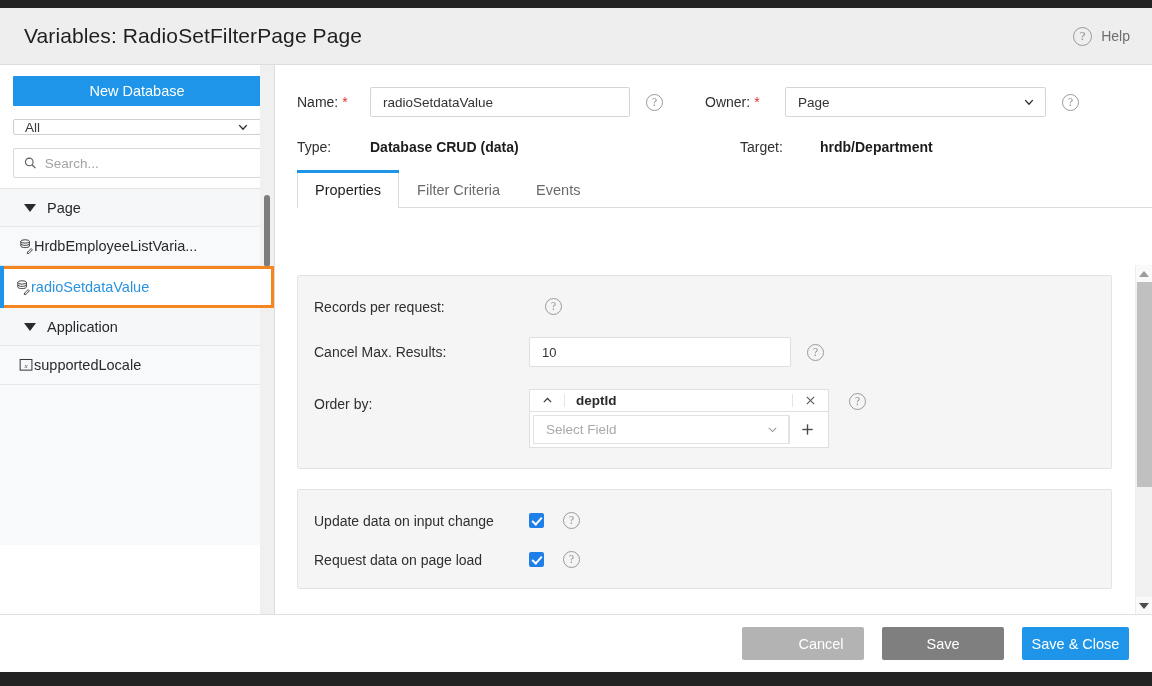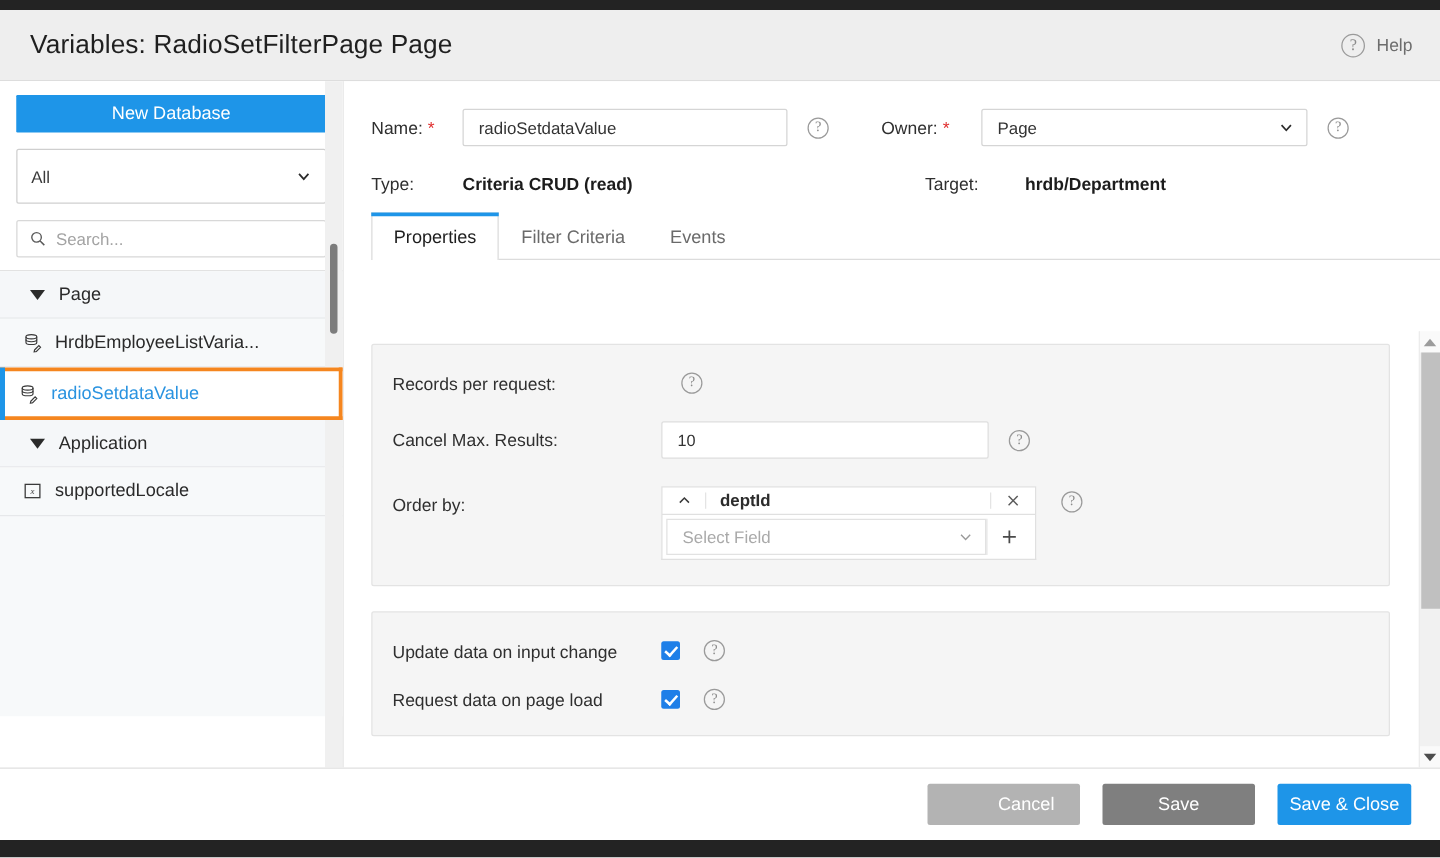--- a/index.html
+++ b/index.html
@@ -41,21 +41,21 @@
     width:275px; height:549px; background:#ffffff; position:relative;
     border-right:1px solid #dcdcdc;
   }
   .sidebar-top { padding:11px 13px 10px 13px; background:#fff; }
   .new-variable-btn {
     width:100%; height:30px; background:#1e95e8; color:#fff; border:none;
     font-size:14.5px; font-family:"Liberation Sans", sans-serif; cursor:pointer;
     border-radius:1px;
   }
   .select-all {
-    margin-top:13px; width:100%; height:44px; border:1px solid #cfcfcf; background:#fff;
+    margin-top:13px; width:100%; height:16px; border:1px solid #cfcfcf; background:#fff;
     display:flex; align-items:center; justify-content:space-between; padding:0 11px;
     font-size:13.5px; color:#3a3a3a; cursor:pointer; border-radius:2px;
   }
   .search-box {
     margin-top:13px; width:100%; height:30px; border:1px solid #d8d8d8; background:#fff;
     display:flex; align-items:center; gap:8px; padding:0 10px; border-radius:2px;
   }
   .search-box input {
     border:none; outline:none; font-size:13.5px; color:#444;
     font-family:"Liberation Sans", sans-serif; width:100%; background:transparent;
@@ -63,21 +63,21 @@
   .search-box input::placeholder { color:#a3a3a3; }
 
   .tree { border-top:1px solid #e2e2e2; }
   .tree-group {
     height:38px; display:flex; align-items:center; gap:11px; padding-left:24px;
     background:#f5f7f9; border-bottom:1px solid #e6e8ea; font-size:14.5px; color:#2a2a2a;
     cursor:pointer;
   }
   .caret-down { width:0;height:0;border-left:6px solid transparent;border-right:6px solid transparent;border-top:8px solid #2b2b2b; }
   .tree-item {
-    height:39px; display:flex; align-items:center; gap:10px; padding-left:19px;
+    height:39px; display:flex; align-items:center; padding-left:19px;
     background:#f7f9fa; border-bottom:1px solid #e6e8ea; font-size:14.5px; color:#2a2a2a;
     cursor:pointer; position:relative;
   }
   .tree-item.selected {
     background:#ffffff; color:#2a93e0; border:3px solid #f5861f; border-left:none;
     height:42px; padding-left:16px; z-index:3;
   }
   .tree-item.selected::before{
     content:""; position:absolute; left:0; top:-3px; bottom:-3px; width:4px; background:#1e95e8;
   }
@@ -284,21 +284,21 @@
             <span>Page</span>
             <svg class="chev" viewBox="0 0 16 16">
               <path d="M3 5.5 L8 11 L13 5.5" fill="none" stroke="#2c2c2c" stroke-width="1.8"></path>
             </svg>
           </div>
           <span class="qmark help-pad">?</span>
         </div>
 
         <div class="row" style="margin-top:22px">
           <div class="fld-label" style="width:73px">Type:</div>
-          <div class="static-val" style="width:370px">Criteria CRUD (read)</div>
+          <div class="static-val" style="width:370px">Database CRUD (data)</div>
           <div class="fld-label" style="width:80px">Target:</div>
           <div class="static-val">hrdb/Department</div>
         </div>
       </div>
 
       <div class="tabs">
         <div class="tab active">Properties</div>
         <div class="tab">Filter Criteria</div>
         <div class="tab">Events</div>
       </div>

